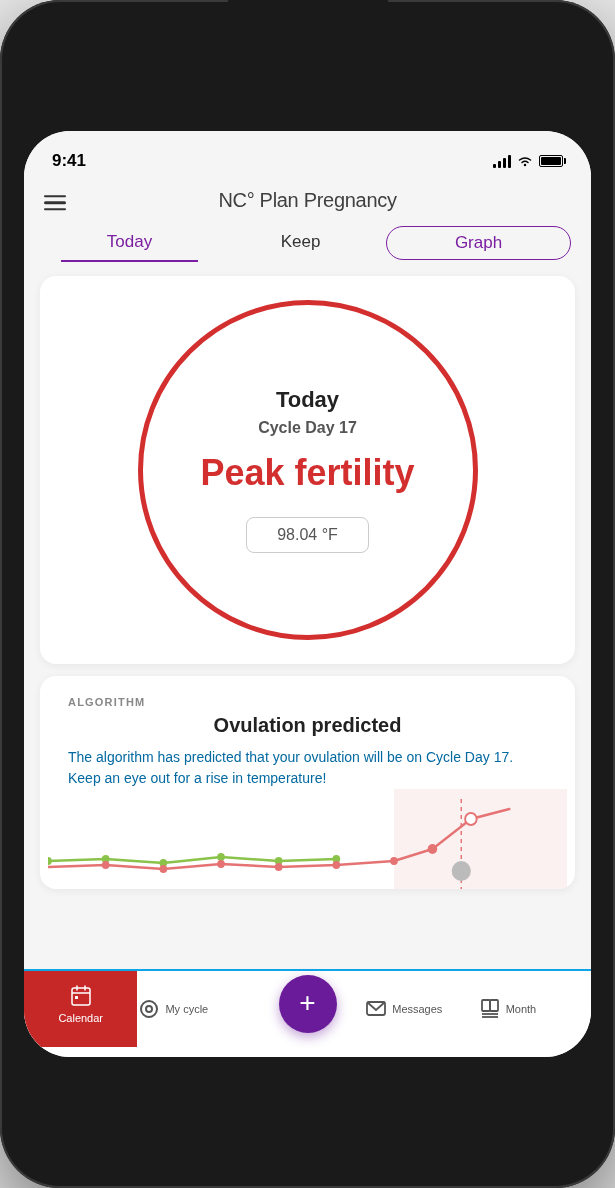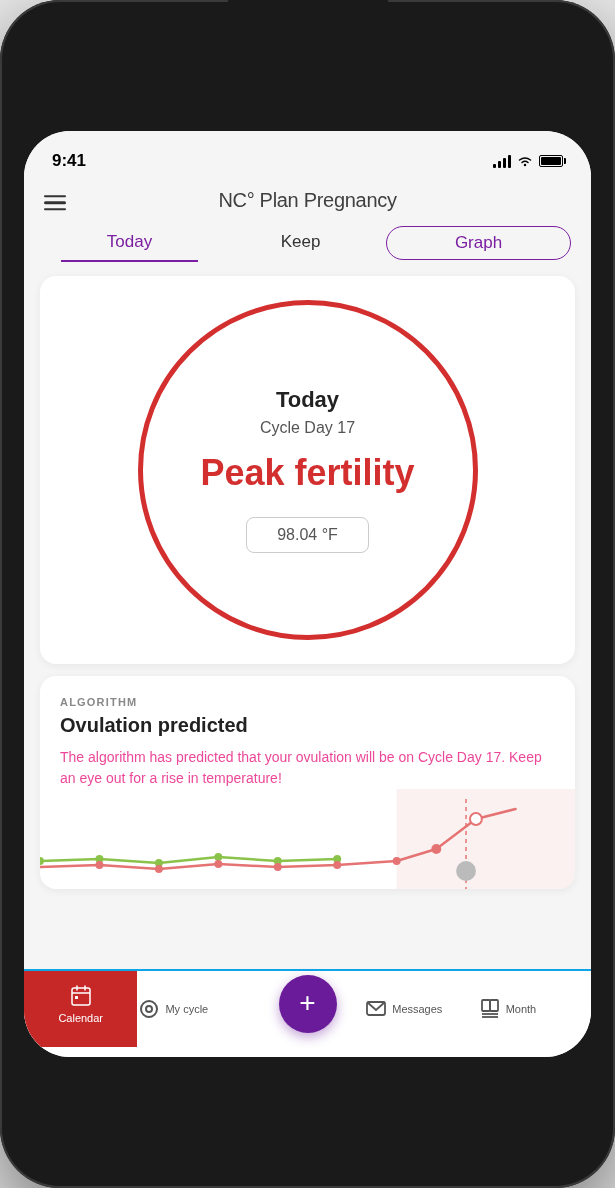--- a/index.html
+++ b/index.html
@@ -223,20 +223,21 @@
       z-index: 1;
     }
     .today-label {
       font-size: 22px;
       font-weight: 700;
       color: #222;
     }
     .cycle-day {
       font-size: 16px;
       color: #555;
+      font-weight: bold;
     }
     .peak-fertility {
       font-size: 36px;
       font-weight: 800;
       color: #d32f2f;
       text-align: right;
       line-height: 1.1;
       margin: 10px 0;
     }
     .temperature-badge {
@@ -245,41 +246,42 @@
       padding: 8px 30px;
       font-size: 16px;
       color: #555;
       background: #fff;
       margin-top: 8px;
     }
     
     .algorithm-card {
       background: #fff;
       border-radius: 16px;
-      padding: 20px 20px 0;
+      padding: 20px 28px 0;
       box-shadow: 0 2px 8px rgba(0,0,0,0.06);
       overflow: hidden;
     }
     .algorithm-label {
       font-size: 11px;
       font-weight: 600;
       color: #888;
       letter-spacing: 1.2px;
       text-transform: uppercase;
       margin-bottom: 6px;
     }
     .algorithm-title {
       font-size: 20px;
       font-weight: 800;
       color: #222;
       margin-bottom: 10px;
+      text-align: center;
     }
     .algorithm-text {
       font-size: 14px;
-      color: #ec4899;
+      color: #0369a1;
       line-height: 1.5;
     }
     
     .chart-area {
       height: 100px;
       position: relative;
       overflow: hidden;
       margin: 0 -20px;
     }
     .chart-area svg {

